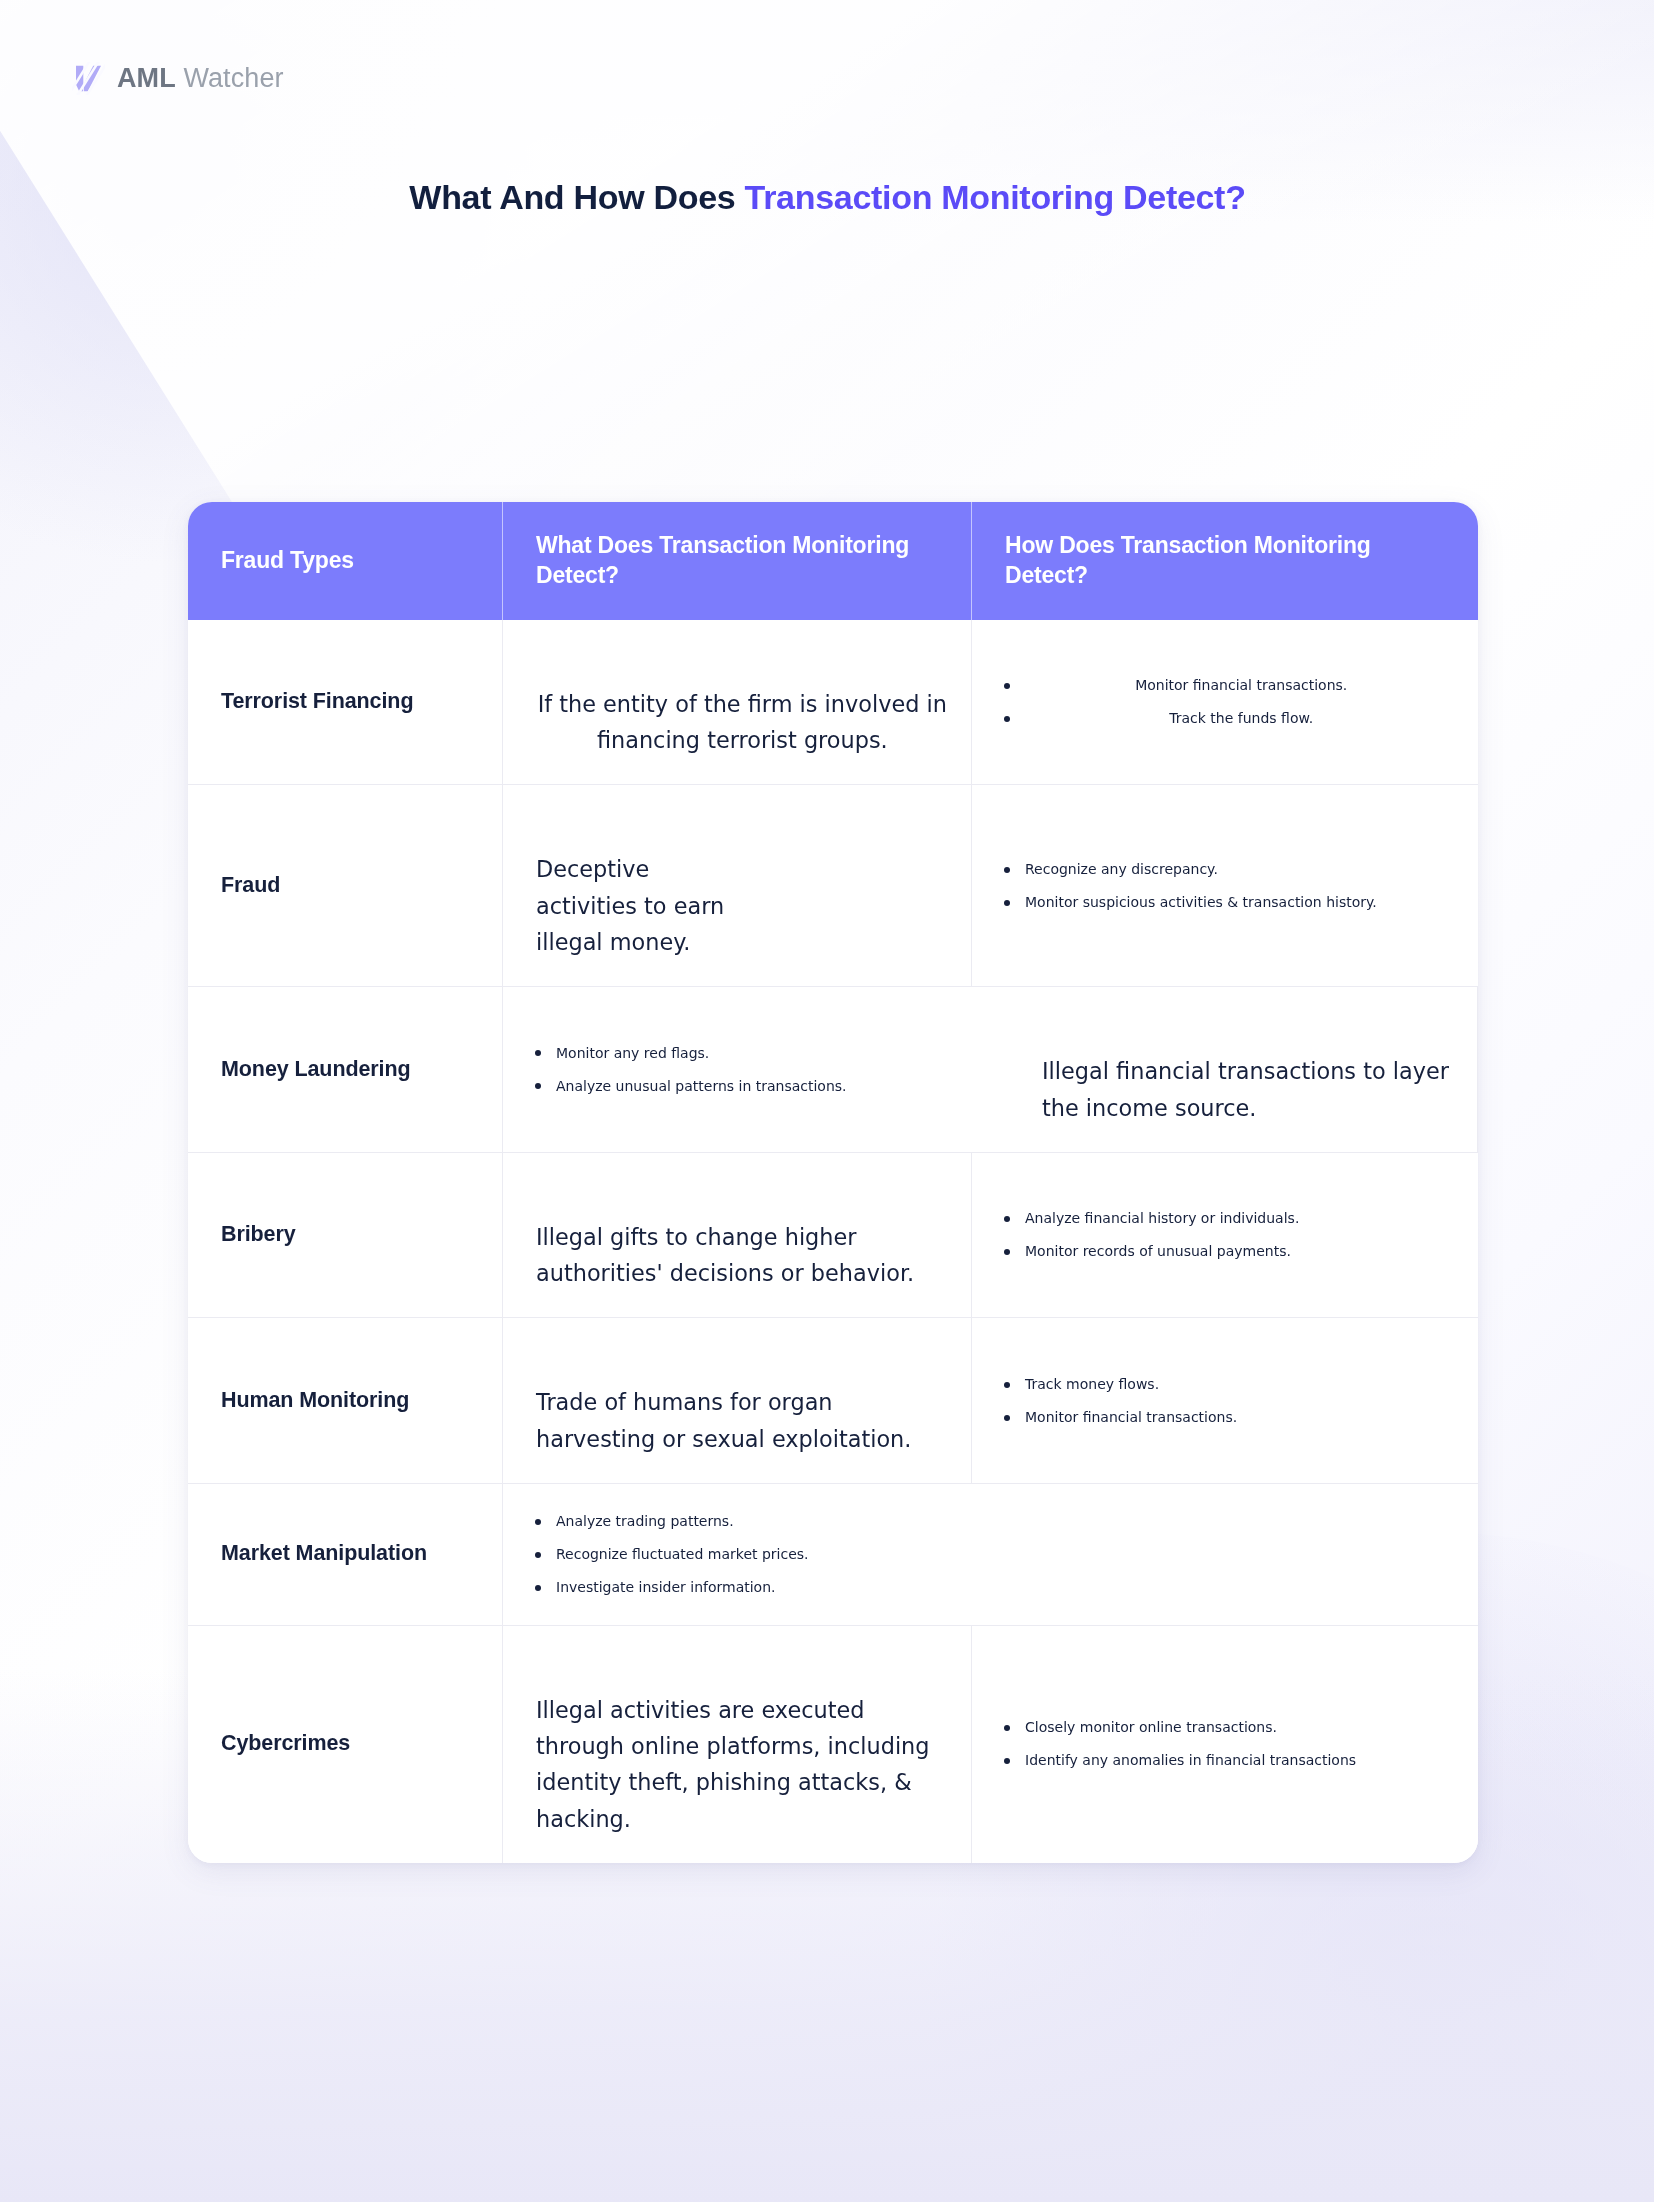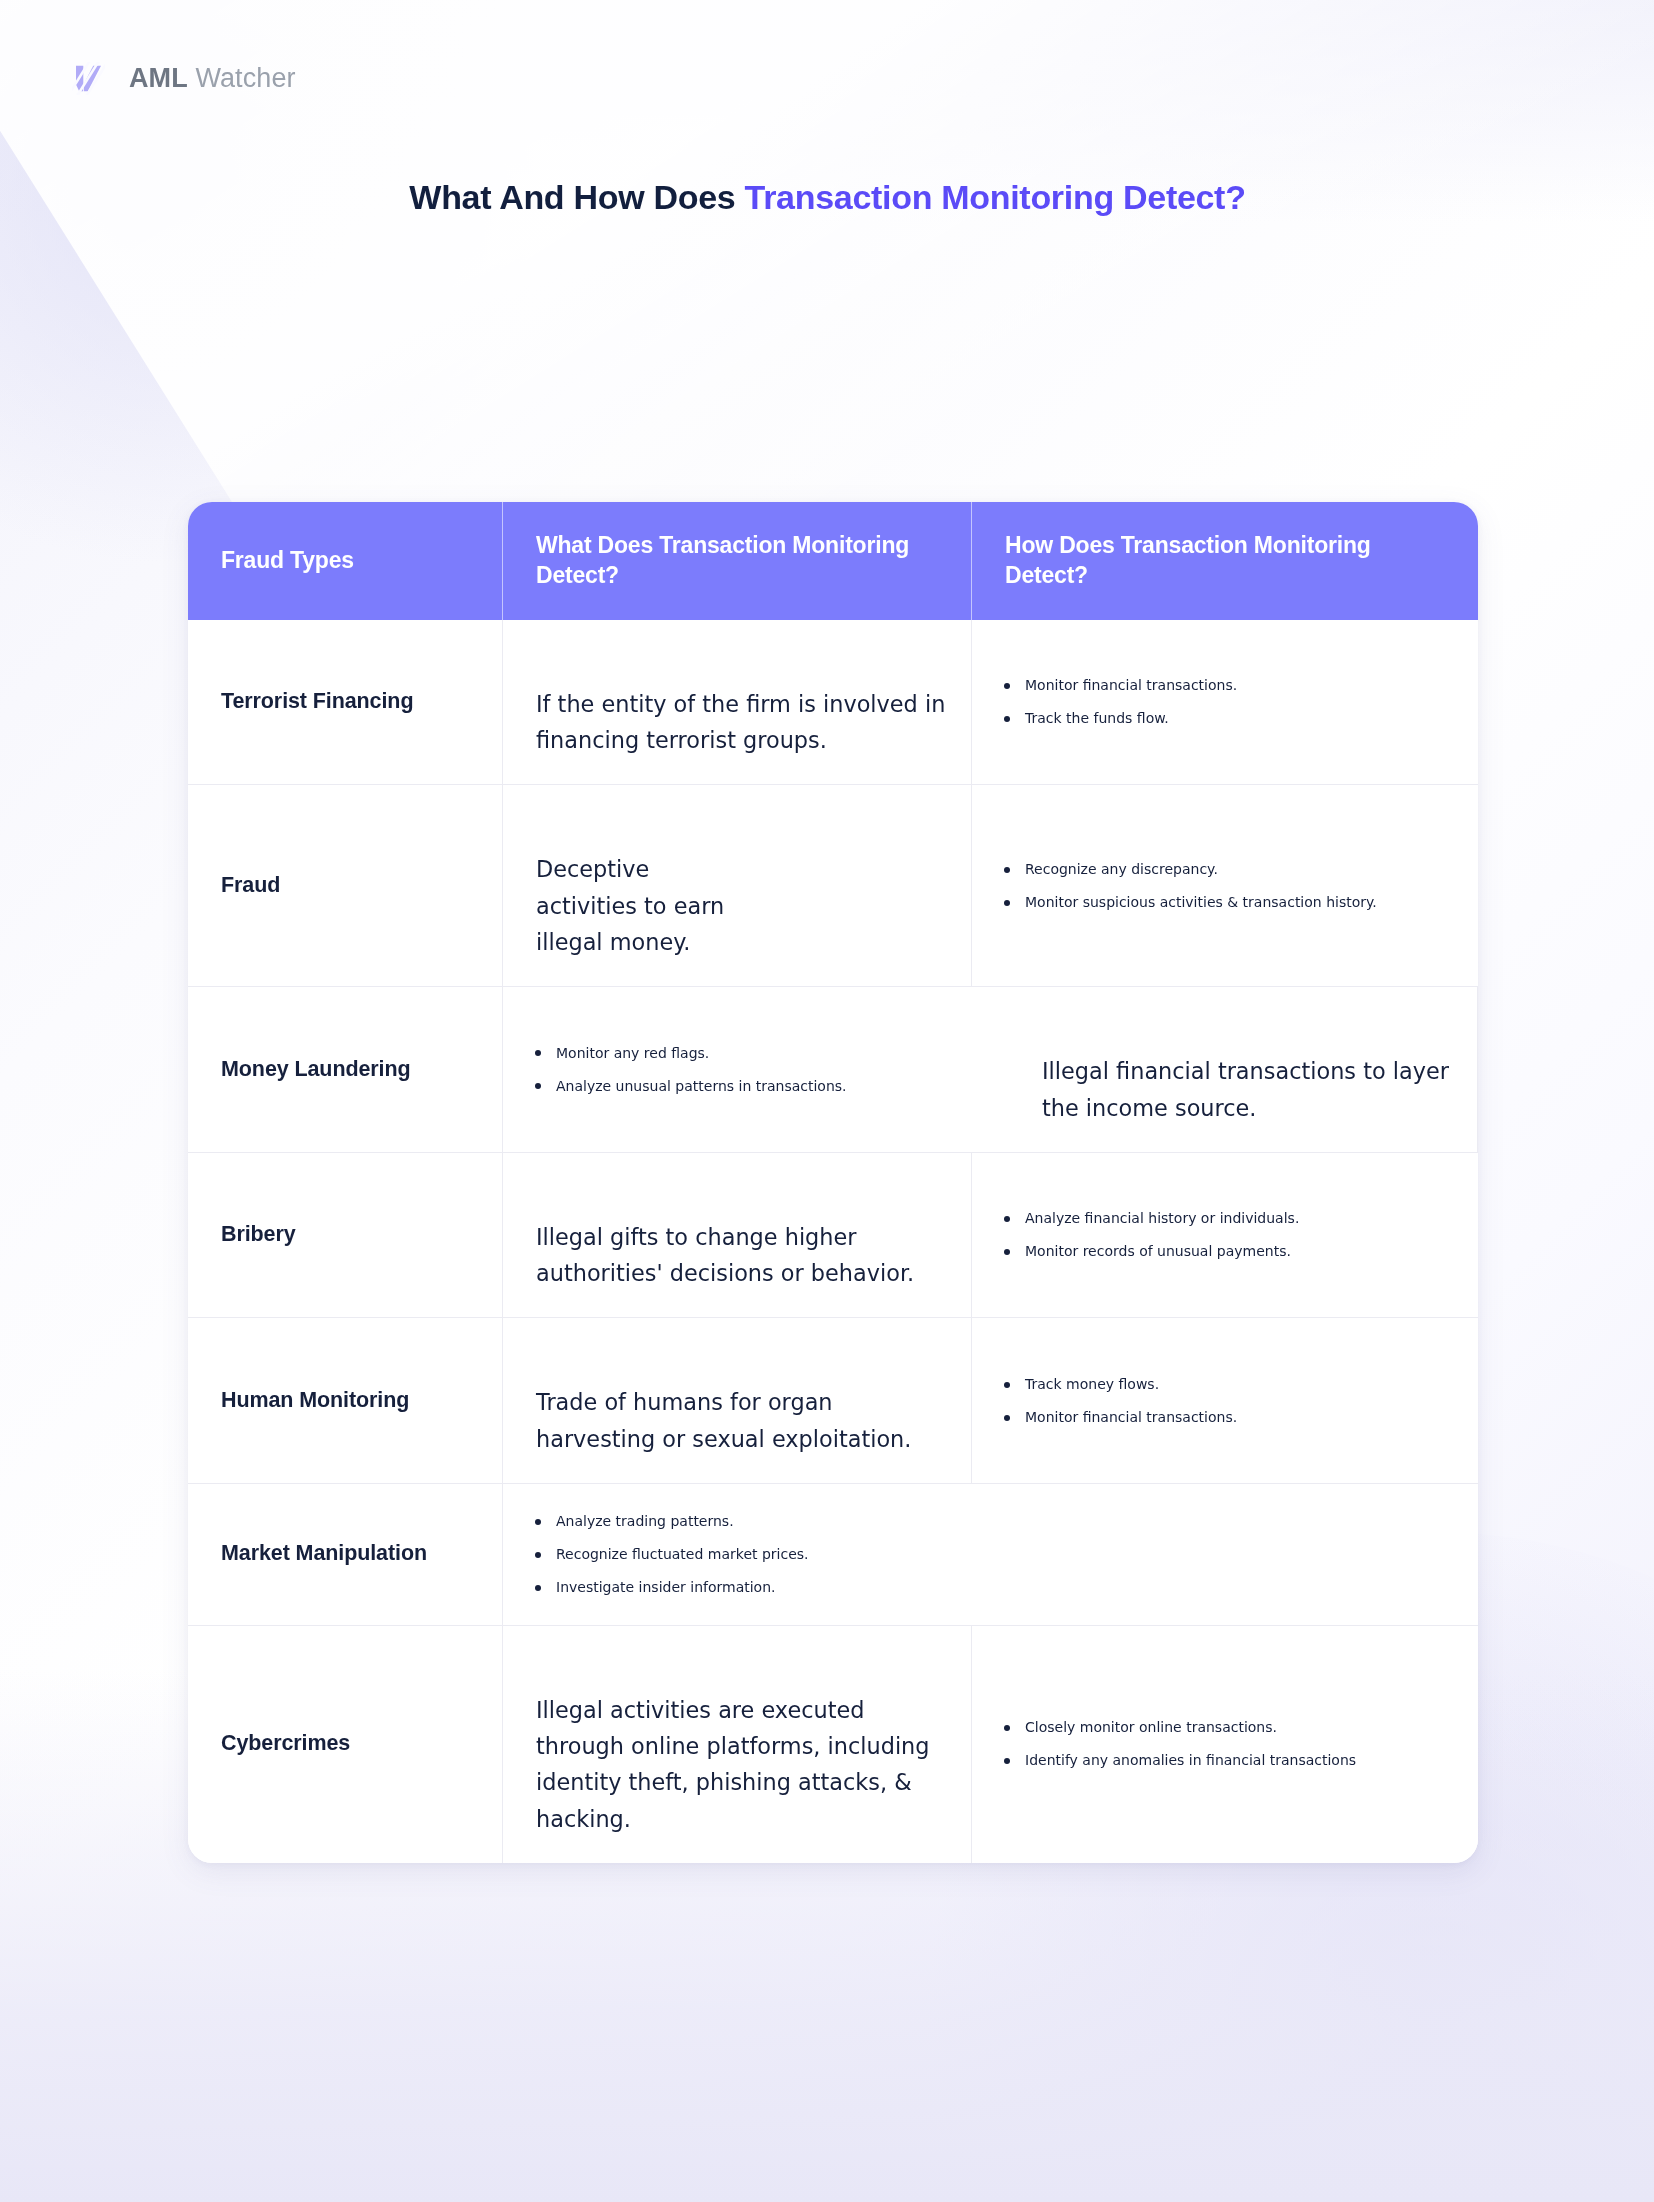--- a/index.html
+++ b/index.html
@@ -54,21 +54,21 @@
     position:absolute; left:0; right:0; top:0; height:224px;
     background:linear-gradient(180deg, rgba(240,240,251,.9) 0%, rgba(250,250,254,0) 100%);
     z-index:1;
   }
 
   .page { position:relative; z-index:5; width:1655px; height:2203px; }
 
   
   .brand{
     position:absolute; left:72px; top:62px;
-    display:flex; align-items:center; gap:24px;
+    display:flex; align-items:center; gap:12px;
   }
   .brand-mark{ width:33px; height:33px; display:block; }
   .brand-text{
     font-size:27px; letter-spacing:0.1px; line-height:1; white-space:nowrap;
     font-family:"Liberation Sans", sans-serif;
   }
   .brand-aml{ color:#6e7683; font-weight:bold; }
   .brand-watcher{ color:#9aa1ac; font-weight:normal; }
 
   
@@ -107,21 +107,21 @@
     line-height:1.3;
     letter-spacing:-0.2px;
     padding:29px 26px 29px 33px;
     min-height:107px;
     display:flex; align-items:center;
   }
   .thead .c1{ border-right:1.7px solid rgba(255,255,255,.55); }
   .thead .c2{ border-right:1.7px solid rgba(255,255,255,.55); }
 
   .tbody .trow{ background:#ffffff; border-top:1.7px solid #ebebf2; }
-  .tbody .trow:first-child{ border-top:none; }
+  .tbody .trow:first-child{ border-top:none;text-align:center; }
 
   .tcell{ position:relative; }
   .c1{ width:315px; flex:0 0 315px; }
   .c2{ width:469px; flex:0 0 469px; }
   .c3{ width:506px; flex:0 0 506px; }
 
   .tbody .c1{ border-right:1.7px solid #ebebf2; }
   .tbody .c2{ border-right:1.7px solid #ebebf2; }
 
   .tbody .tcell{

